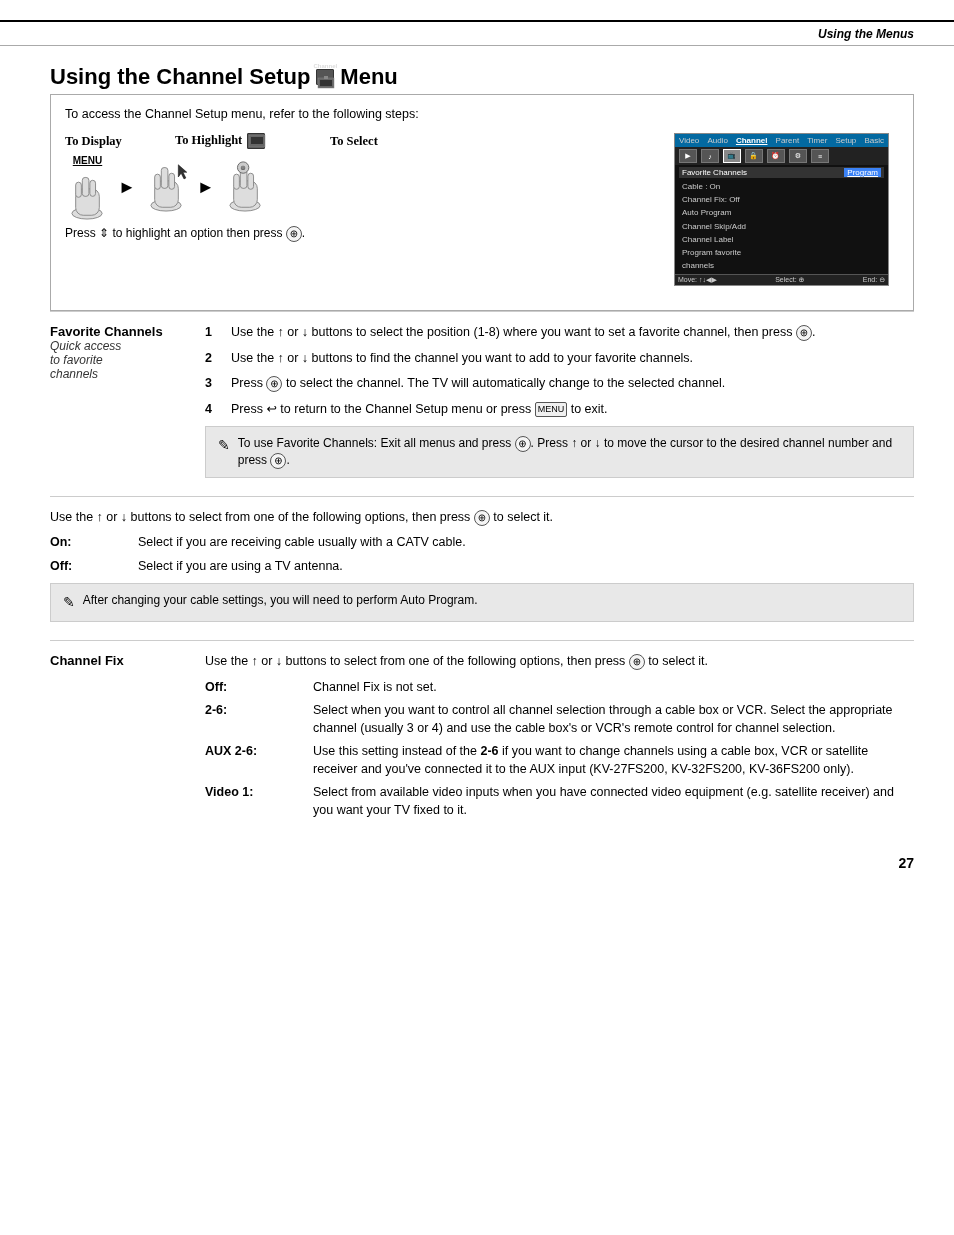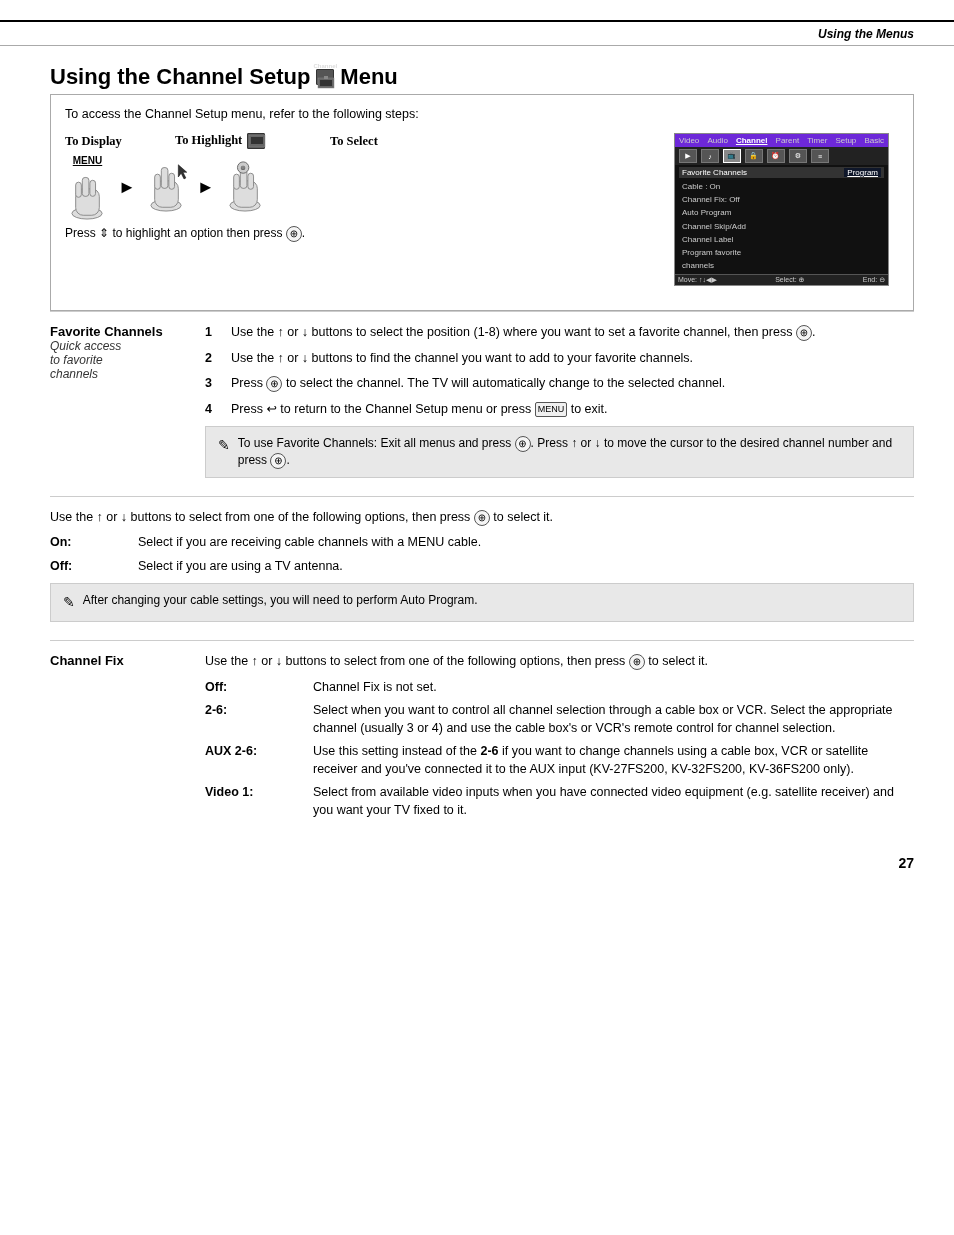--- a/index.html
+++ b/index.html
@@ -116,21 +116,21 @@
     .menu-screenshot {
       border: 1px solid #888;
       width: 215px;
       background: #111;
       color: #fff;
       font-size: 9px;
       flex-shrink: 0;
       margin-left: auto;
     }
     .menu-top-bar {
-      background: #6d28d9;
+      background: #0369a1;
       display: flex;
       justify-content: space-between;
       padding: 2px 4px;
       font-size: 8px;
       color: #ccc;
     }
     .menu-top-bar span.active { color: #fff; font-weight: bold; text-decoration: underline; }
     .menu-icons-row {
       background: #222;
       display: flex;
@@ -160,21 +160,21 @@
     .menu-section-header {
       display: flex;
       justify-content: space-between;
       background: #333;
       padding: 1px 3px;
       color: #fff;
       font-size: 8px;
       margin-bottom: 2px;
     }
     .menu-section-header .prog-btn {
-      background: #0f172a;
+      background: #3b82f6;
       color: #fff;
       padding: 0 3px;
       text-decoration: underline;
     }
     .menu-item {
       color: #ccc;
       font-size: 8px;
       padding: 1px 3px;
       line-height: 1.4;
     }
@@ -486,21 +486,21 @@
     </div>
 
     <div class="def-section">
       <div class="def-right">
         <div class="def-desc">
           Use the ↑ or ↓ buttons to select from one of the following options, then press <span class="circle-sym">⊕</span> to select it.
         </div>
         <div class="def-terms">
           <div class="def-term-row">
             <span class="def-term">On:</span>
-            <span>Select if you are receiving cable channels with a MENU cable.</span>
+            <span>Select if you are receiving cable usually with a CATV cable.</span>
           </div>
           <div class="def-term-row">
             <span class="def-term">Off:</span>
             <span>Select if you are using a TV antenna.</span>
           </div>
         </div>
         <div class="note-box">
           <span class="note-icon">✎</span>
           <span>After changing your cable settings, you will need to perform Auto Program.</span>
         </div>

